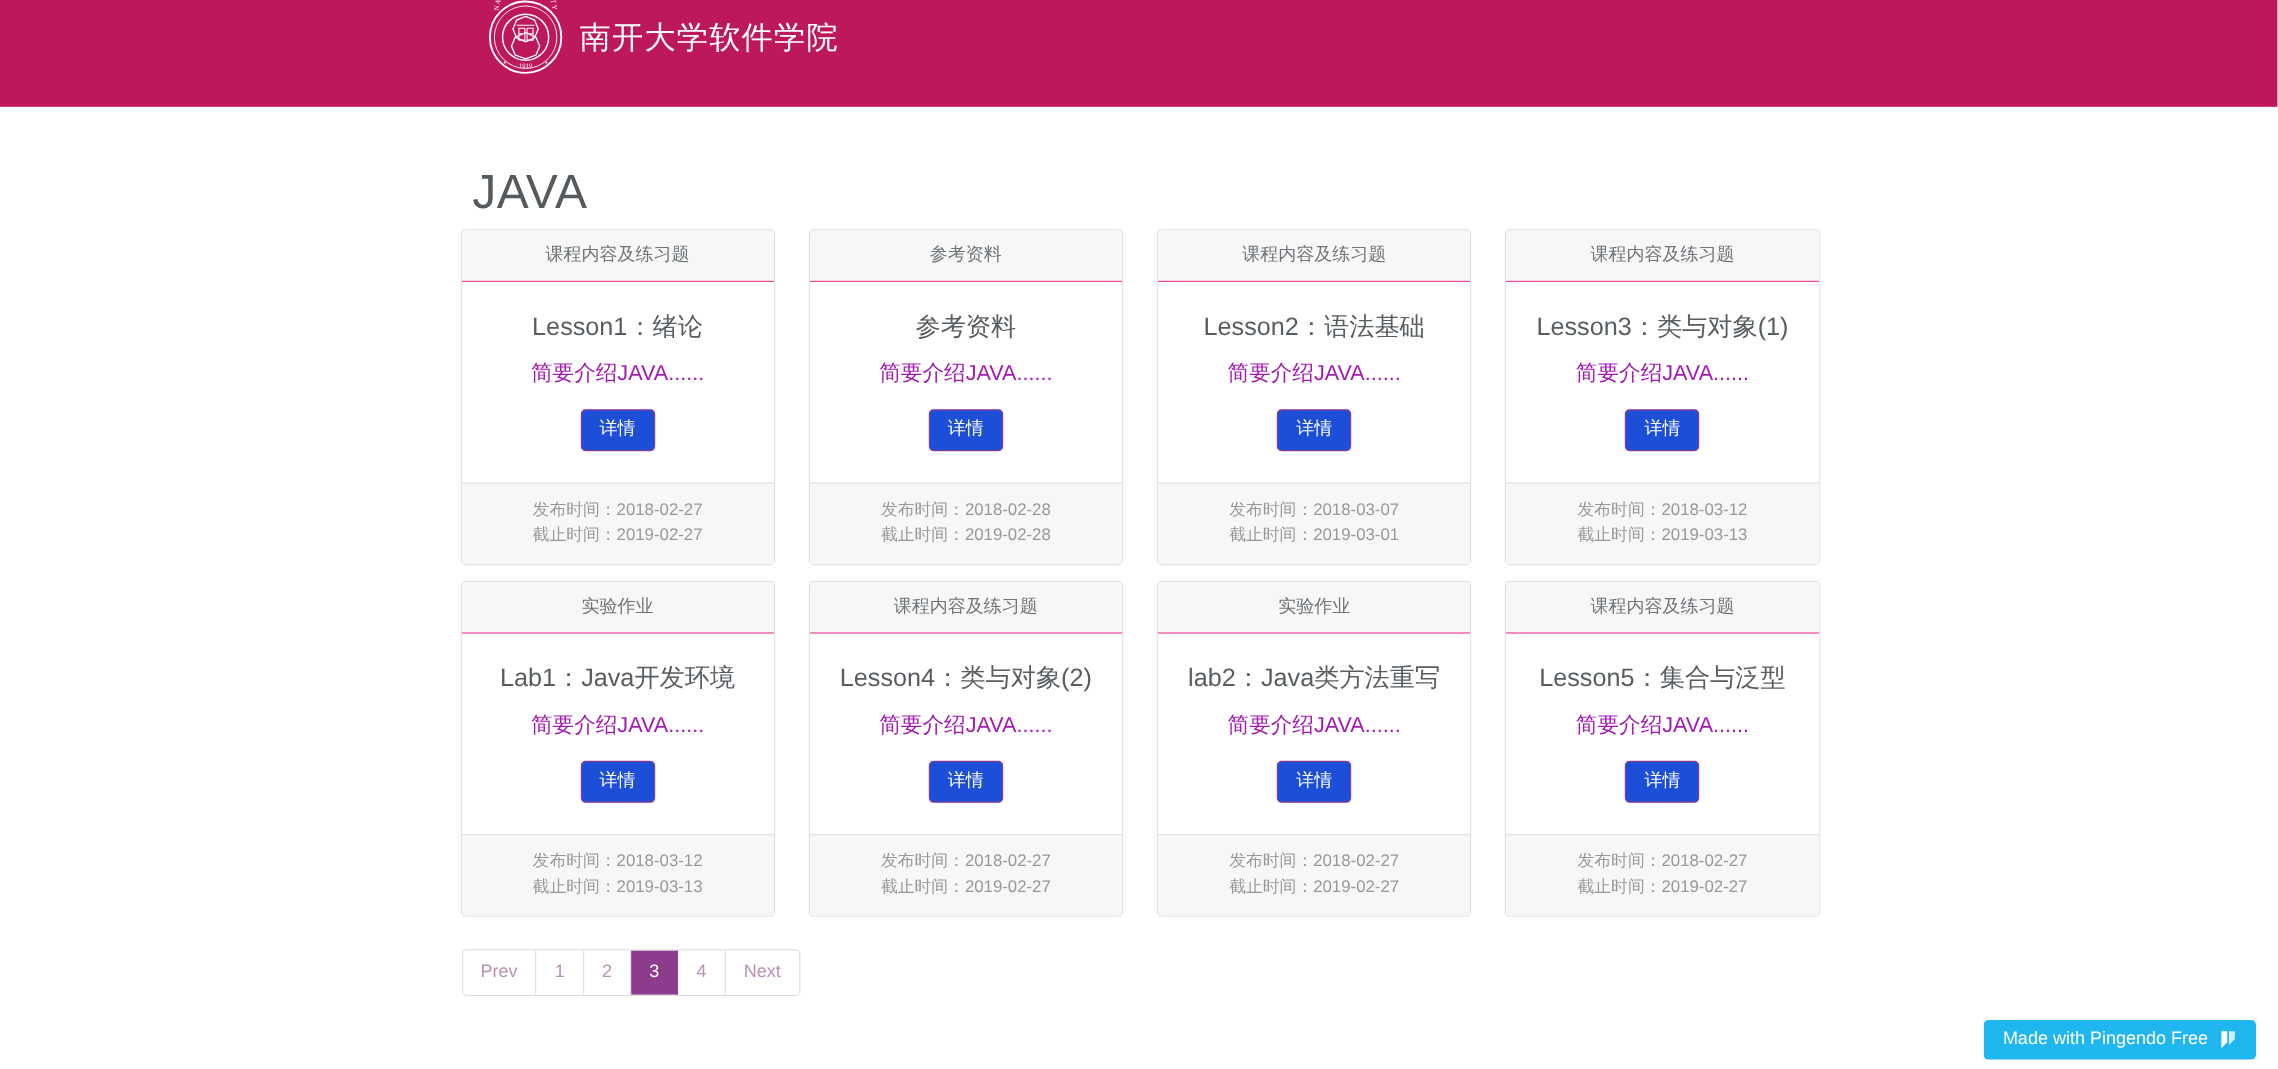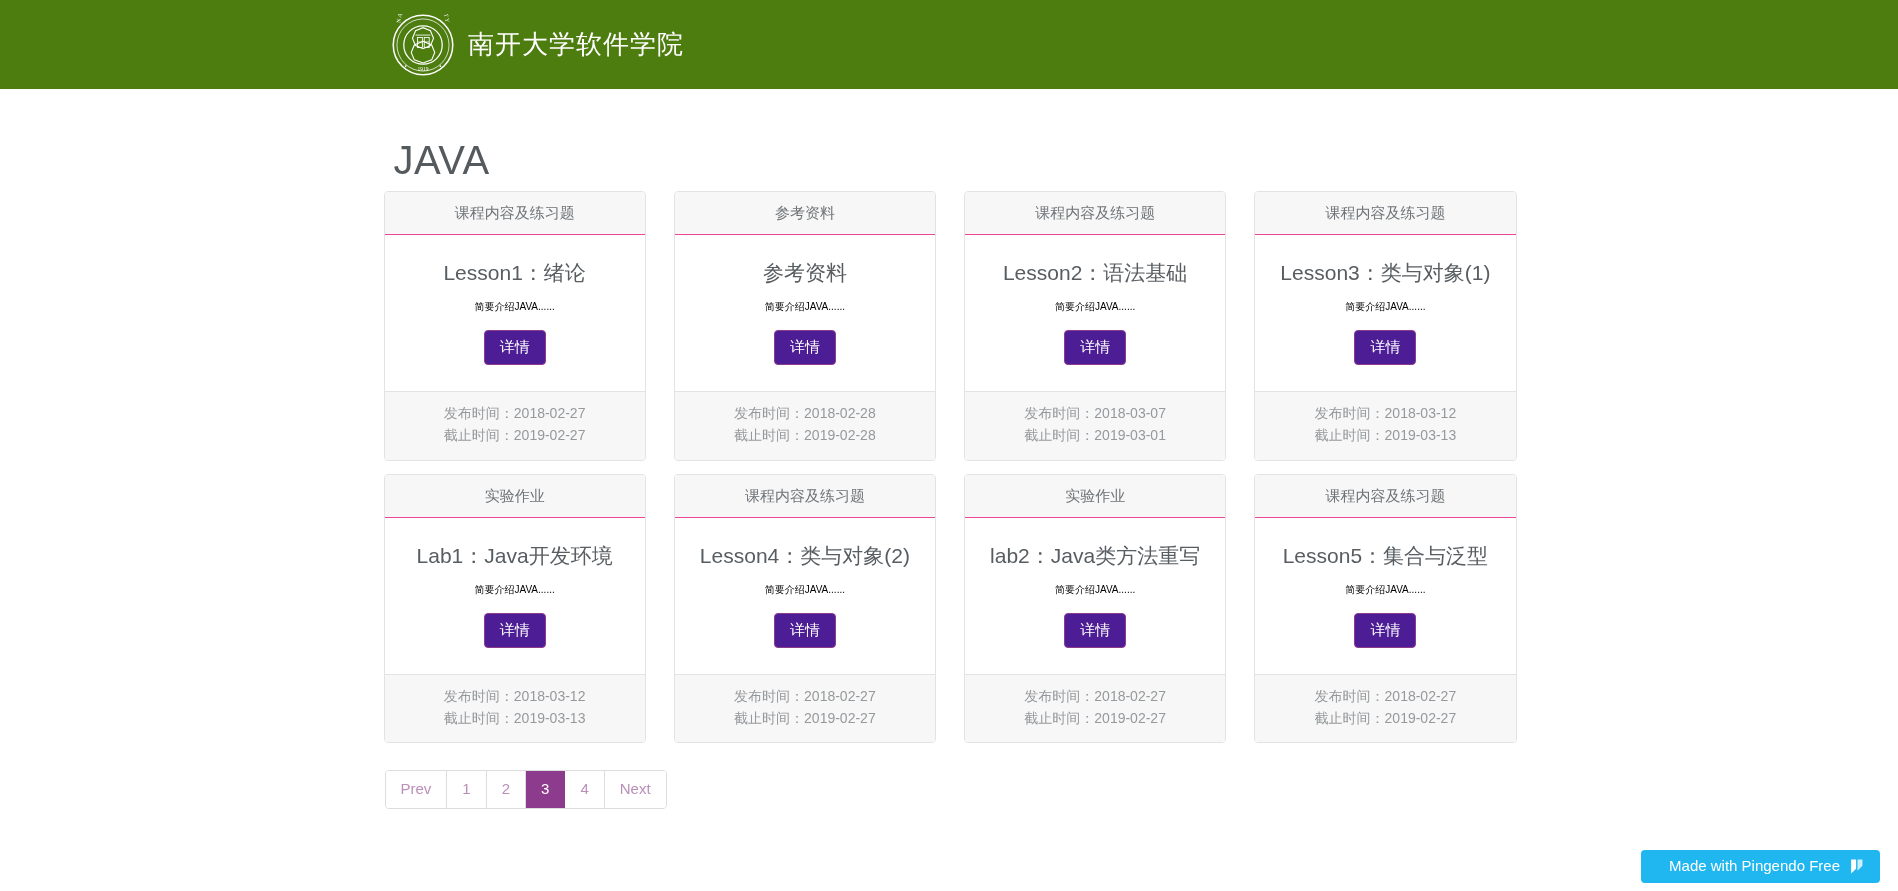--- a/index.html
+++ b/index.html
@@ -10,24 +10,25 @@
     width: 1898px;
     height: 891px;
     overflow: hidden;
     background: #ffffff;
     font-family: "Liberation Sans", "DejaVu Sans", sans-serif;
   }
 
   
   .navbar {
     height: 89px;
-    background: #4d7c0f;
-    display: flex;
-    align-items: center;
+    background: #be185d;
+    display: flex;
+    align-items: flex-start;
     position: relative;
+    padding-left: 15px;
   }
   .brand {
     display: flex;
     align-items: center;
     margin-left: 392px;
     gap: 14px;
   }
   .seal {
     width: 62px;
     height: 62px;
@@ -113,28 +114,28 @@
   }
   .card-title {
     font-size: 21px;
     color: #585d61;
     font-weight: 400;
     margin: 0 0 14px 0;
     line-height: 1.25;
     white-space: nowrap;
   }
   .card-desc {
-    font-size: 10px;
-    color: #000000;
+    font-size: 18px;
+    color: #a21caf;
     margin: 0 0 17px 0;
     line-height: 1.3;
   }
   .btn-detail {
     display: inline-block;
-    background: #4c1d95;
+    background: #1d4ed8;
     color: #ffffff;
     border: 1px solid #8d3b8c;
     border-radius: 4px;
     font-size: 15px;
     padding: 7px 15px 8px 15px;
     cursor: pointer;
     font-family: inherit;
     line-height: 1.2;
   }
   .card-foot {
@@ -176,21 +177,21 @@
   }
 
   
   .badge {
     position: fixed;
     right: 18px;
     bottom: 8px;
     background: #20b6f0;
     color: #ffffff;
     border-radius: 4px;
-    padding: 7px 14px 8px 28px;
+    padding: 7px 14px 8px 16px;
     font-size: 15px;
     display: flex;
     align-items: center;
     gap: 9px;
     cursor: pointer;
     line-height: 1.2;
     white-space: nowrap;
   }
   .badge-mark { display: block; width: 17px; height: 17px; }
 </style>

